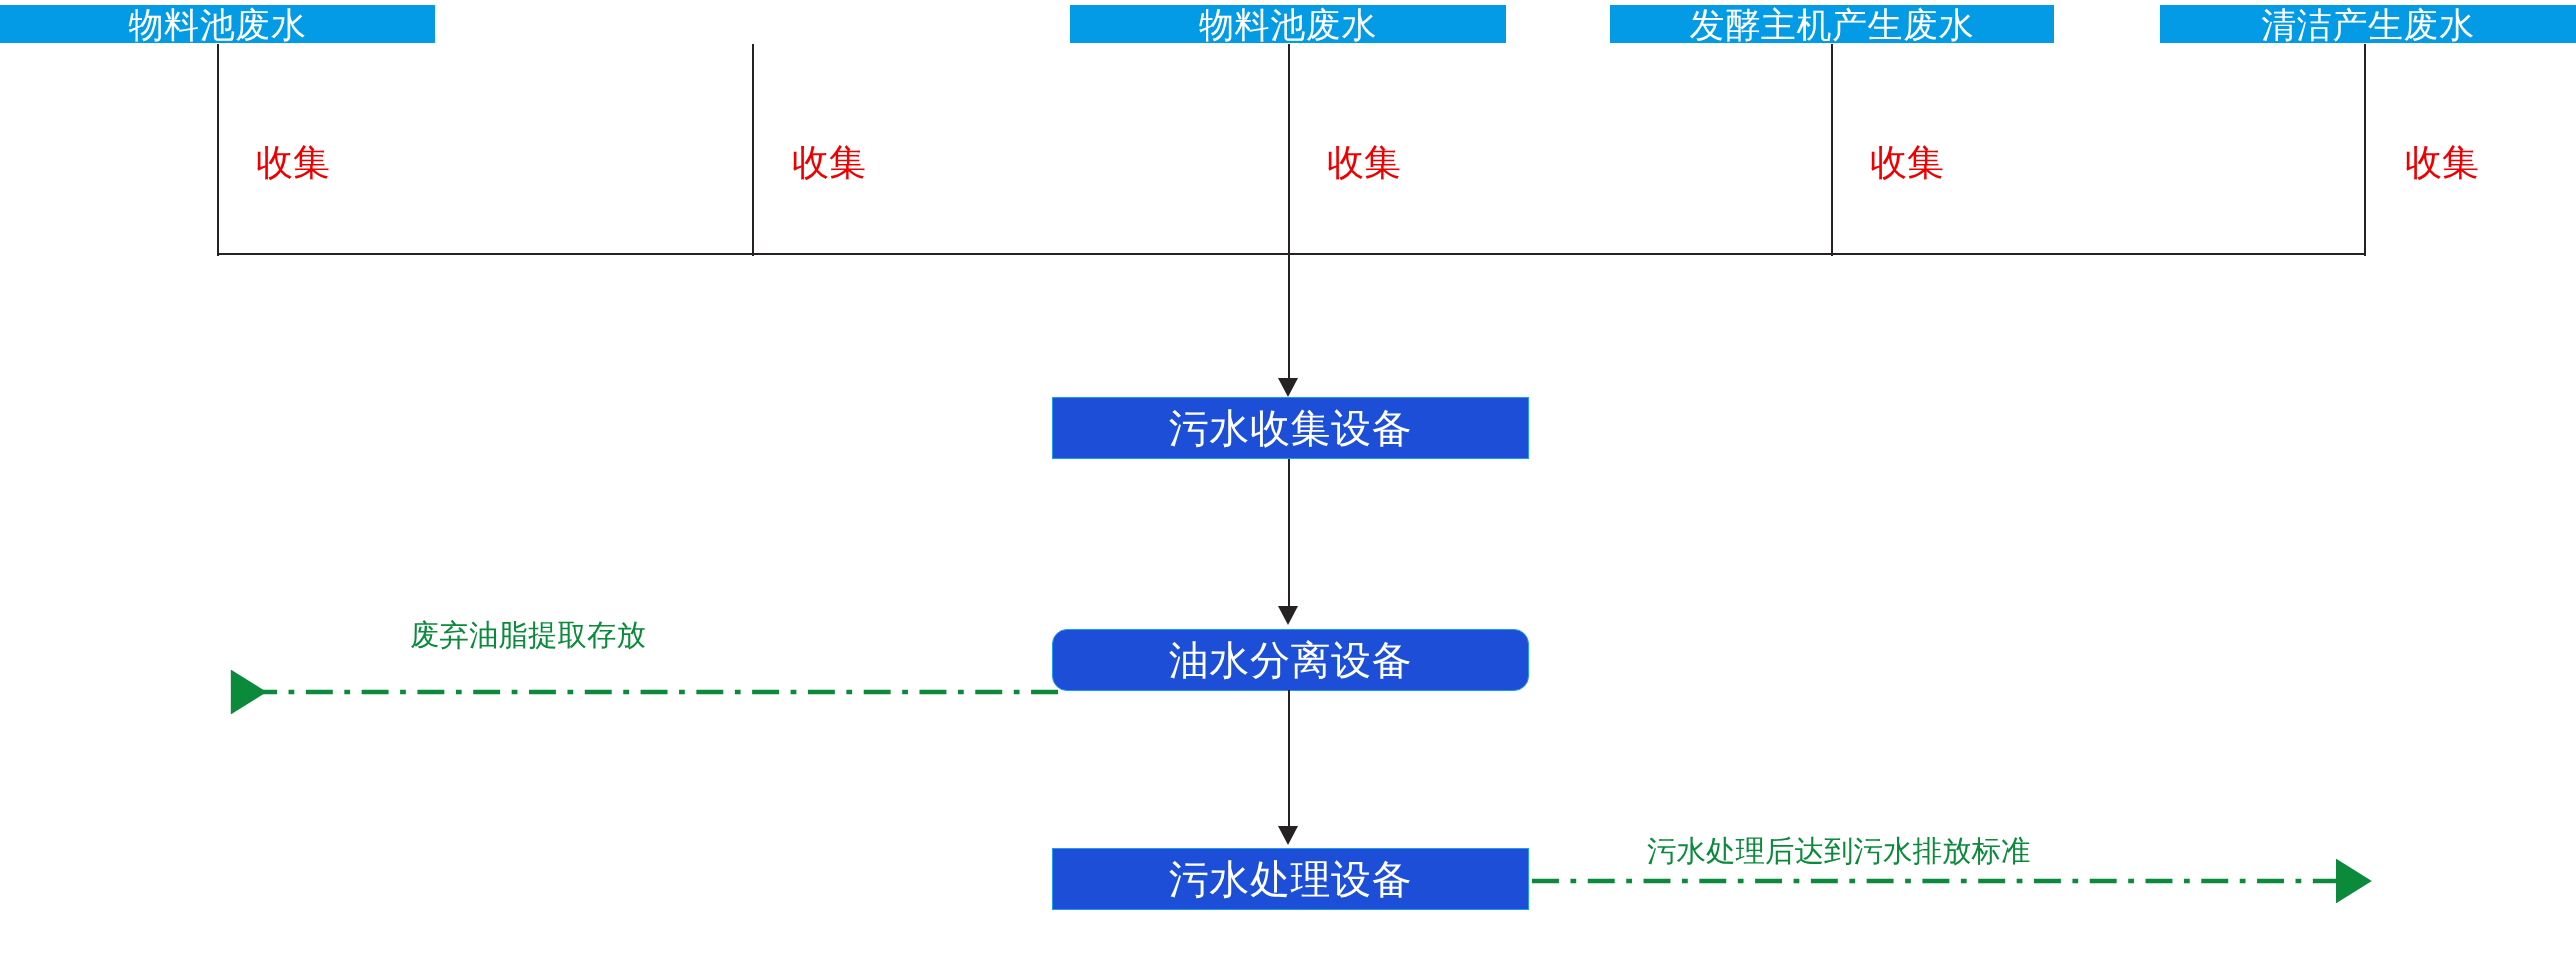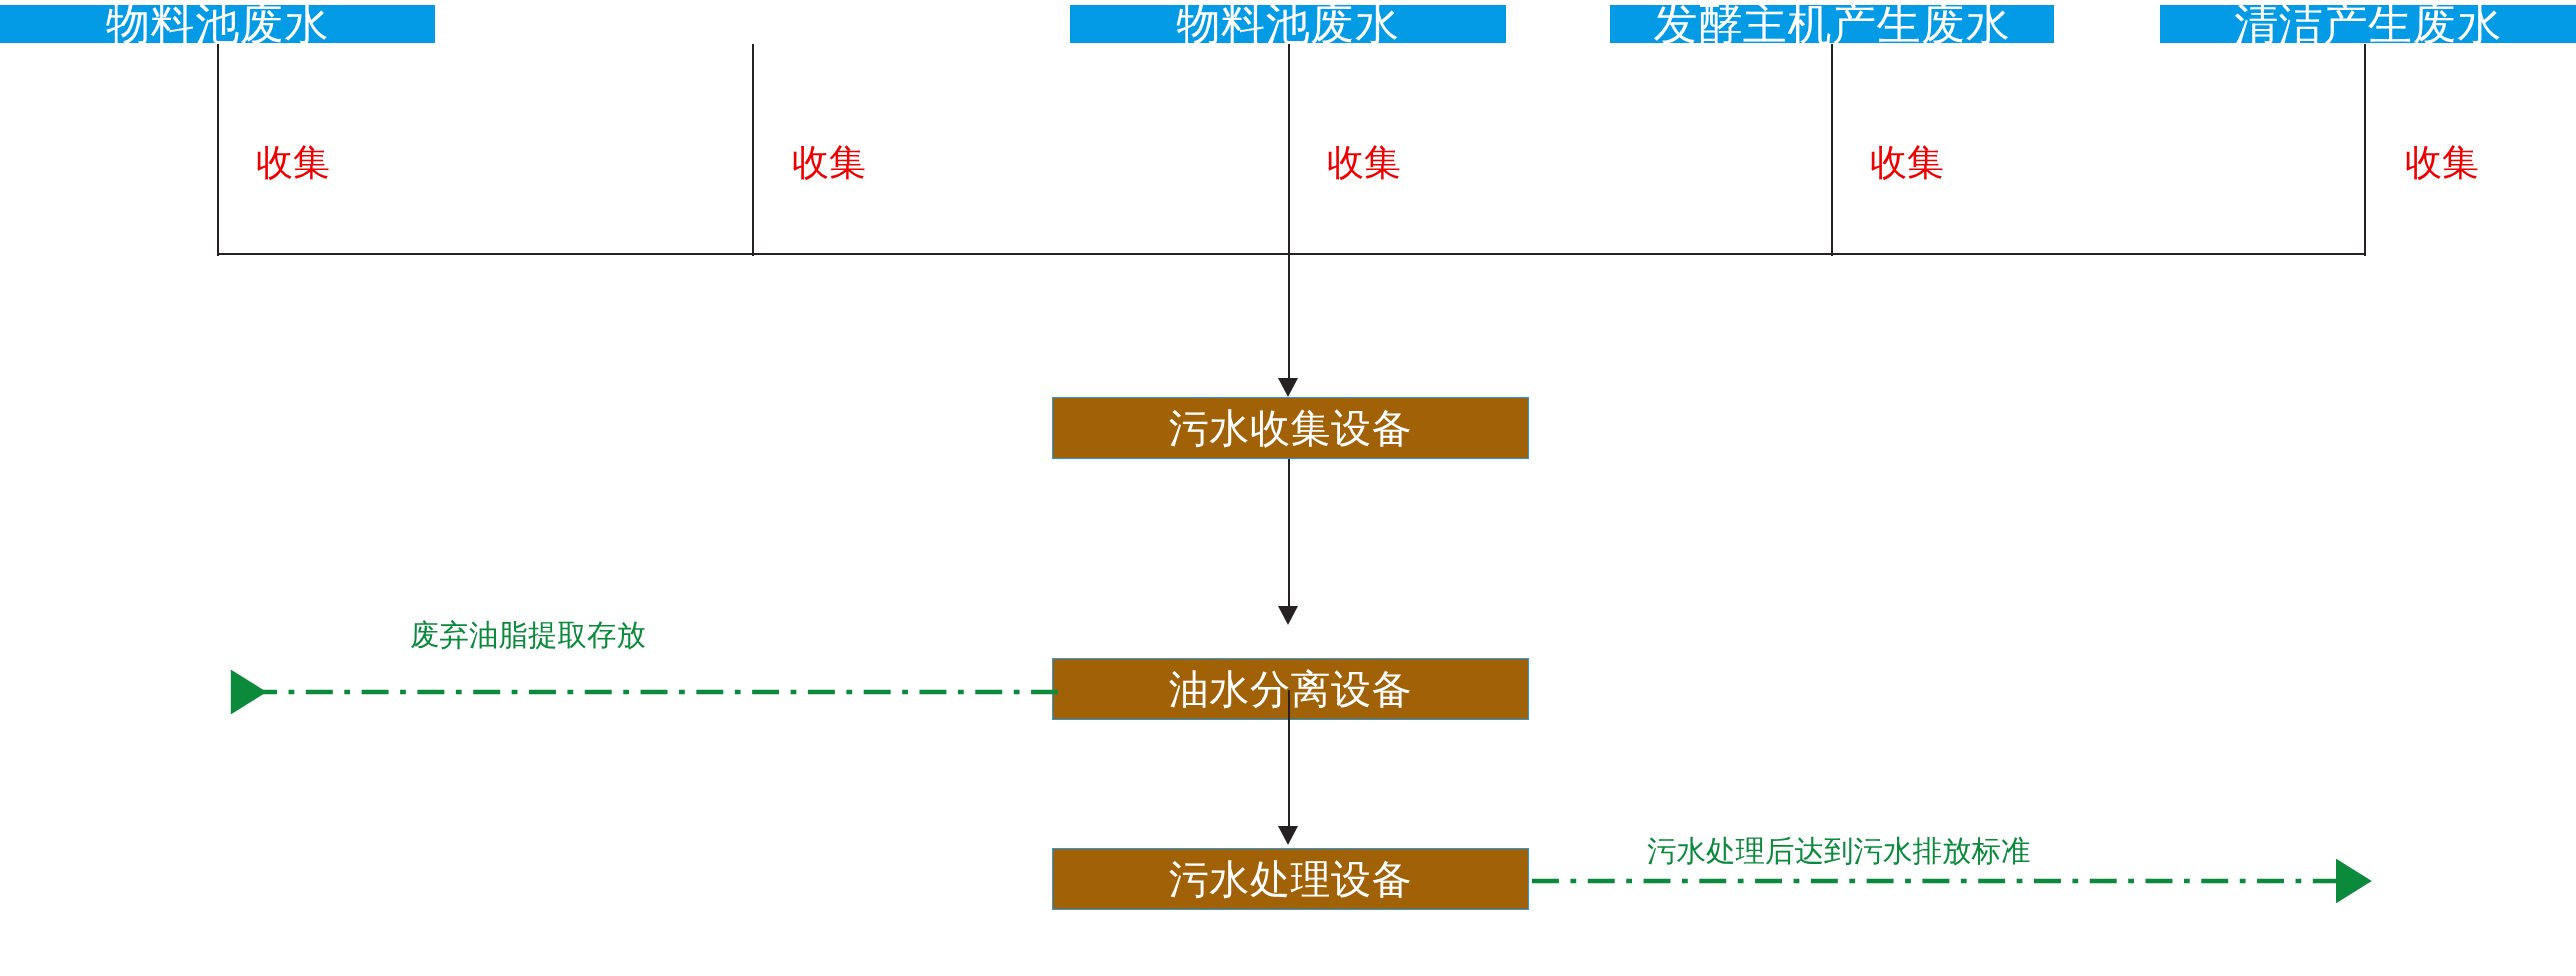--- a/index.html
+++ b/index.html
@@ -19,32 +19,32 @@
   }
 
   
   .src-box {
     position: absolute;
     background: #039BE5;
     color: #ffffff;
     display: flex;
     align-items: center;
     justify-content: center;
-    font-size: 44px;
+    font-size: 35px;
     line-height: 1;
     letter-spacing: 0.6px;
     font-weight: 400;
     box-sizing: border-box;
     user-select: none;
   }
 
   
   .eq-box {
     position: absolute;
-    background: #a16207;
+    background: #1d4ed8;
     border: 1.9px solid #1E9CF0;
     color: #ffffff;
     display: flex;
     align-items: center;
     justify-content: center;
     font-size: 40px;
     line-height: 1;
     letter-spacing: 0.6px;
     box-sizing: border-box;
     user-select: none;
@@ -135,21 +135,21 @@
   <div class="collect" style="left:1870px; top:144px;">收集</div>
   <div class="collect" style="left:2405px; top:144px;">收集</div>
 
   <div class="vline" style="left:1288px; top:253px; height:128px;"></div>
   <div class="arrowhead-down" style="left:1278px; top:378px;"></div>
 
   <div class="eq-box" style="left:1052px; top:397px; width:477px; height:62px;">
     <span>污水收集设备</span>
   </div>
 
-  <div class="eq-box" style="left:1052px; top:658px; width:477px; height:62px;">
+  <div class="eq-box" style="left:1052px; top:629px; width:477px; height:62px;border-radius:15px;">
     <span>油水分离设备</span>
   </div>
 
   <div class="eq-box" style="left:1052px; top:848px; width:477px; height:62px;">
     <span>污水处理设备</span>
   </div>
 
   <div class="vline" style="left:1288px; top:459px; height:149px;"></div>
   <div class="arrowhead-down" style="left:1278px; top:606px;"></div>
 

